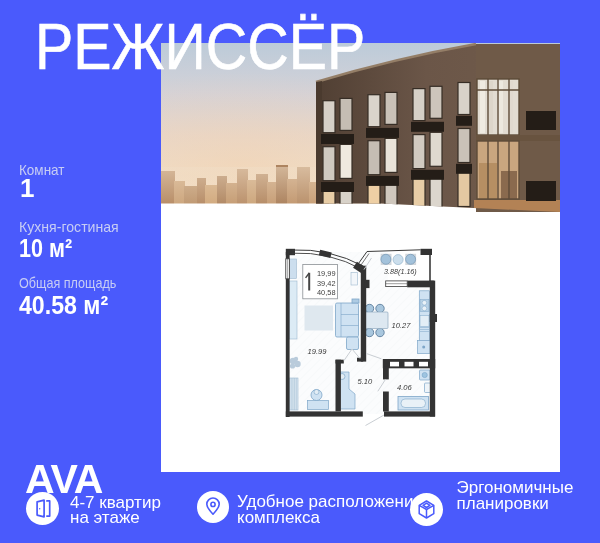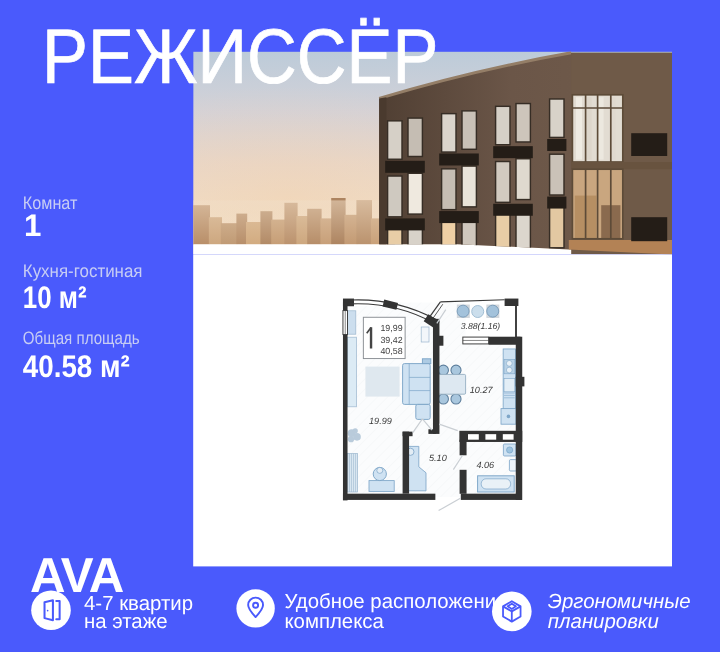--- a/index.html
+++ b/index.html
@@ -377,13 +377,13 @@
 <div class="circ" style="left:410px;top:492.5px;"></div>
 <svg class="abs" style="left:410px;top:492.5px;" width="33" height="33" viewBox="-16.5 -16.5 33 33">
   <g stroke="#4a5afc" stroke-width="1.5" fill="none" stroke-linejoin="round">
     <path d="M0,-8.5 L7.3,-4.2 L7.3,4.2 L0,8.5 L-7.3,4.2 L-7.3,-4.2 Z"></path>
     <path d="M-7.3,-4.2 L0,0 L7.3,-4.2"></path>
     <path d="M0,0 L0,8.5"></path>
     <path d="M0,-6.4 L3.4,-4.2 L0,-2 L-3.4,-4.2 Z"></path>
   </g>
 </svg>
 
-<div class="abs feat-text" style="left:456.5px;top:494px;font-style:italic;">Эргономичные<br>планировки</div>
+<div class="abs feat-text" style="left:456.5px;top:480px;">Эргономичные<br>планировки</div>
 
 </body></html>

